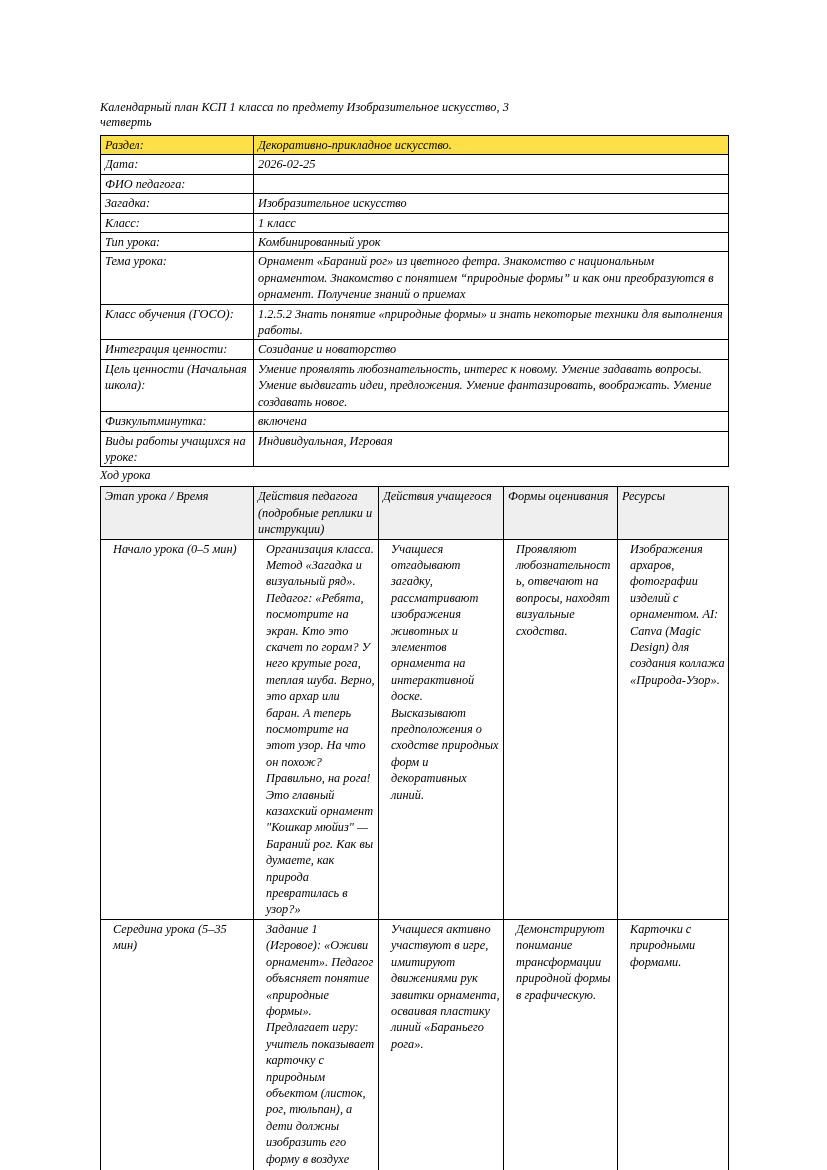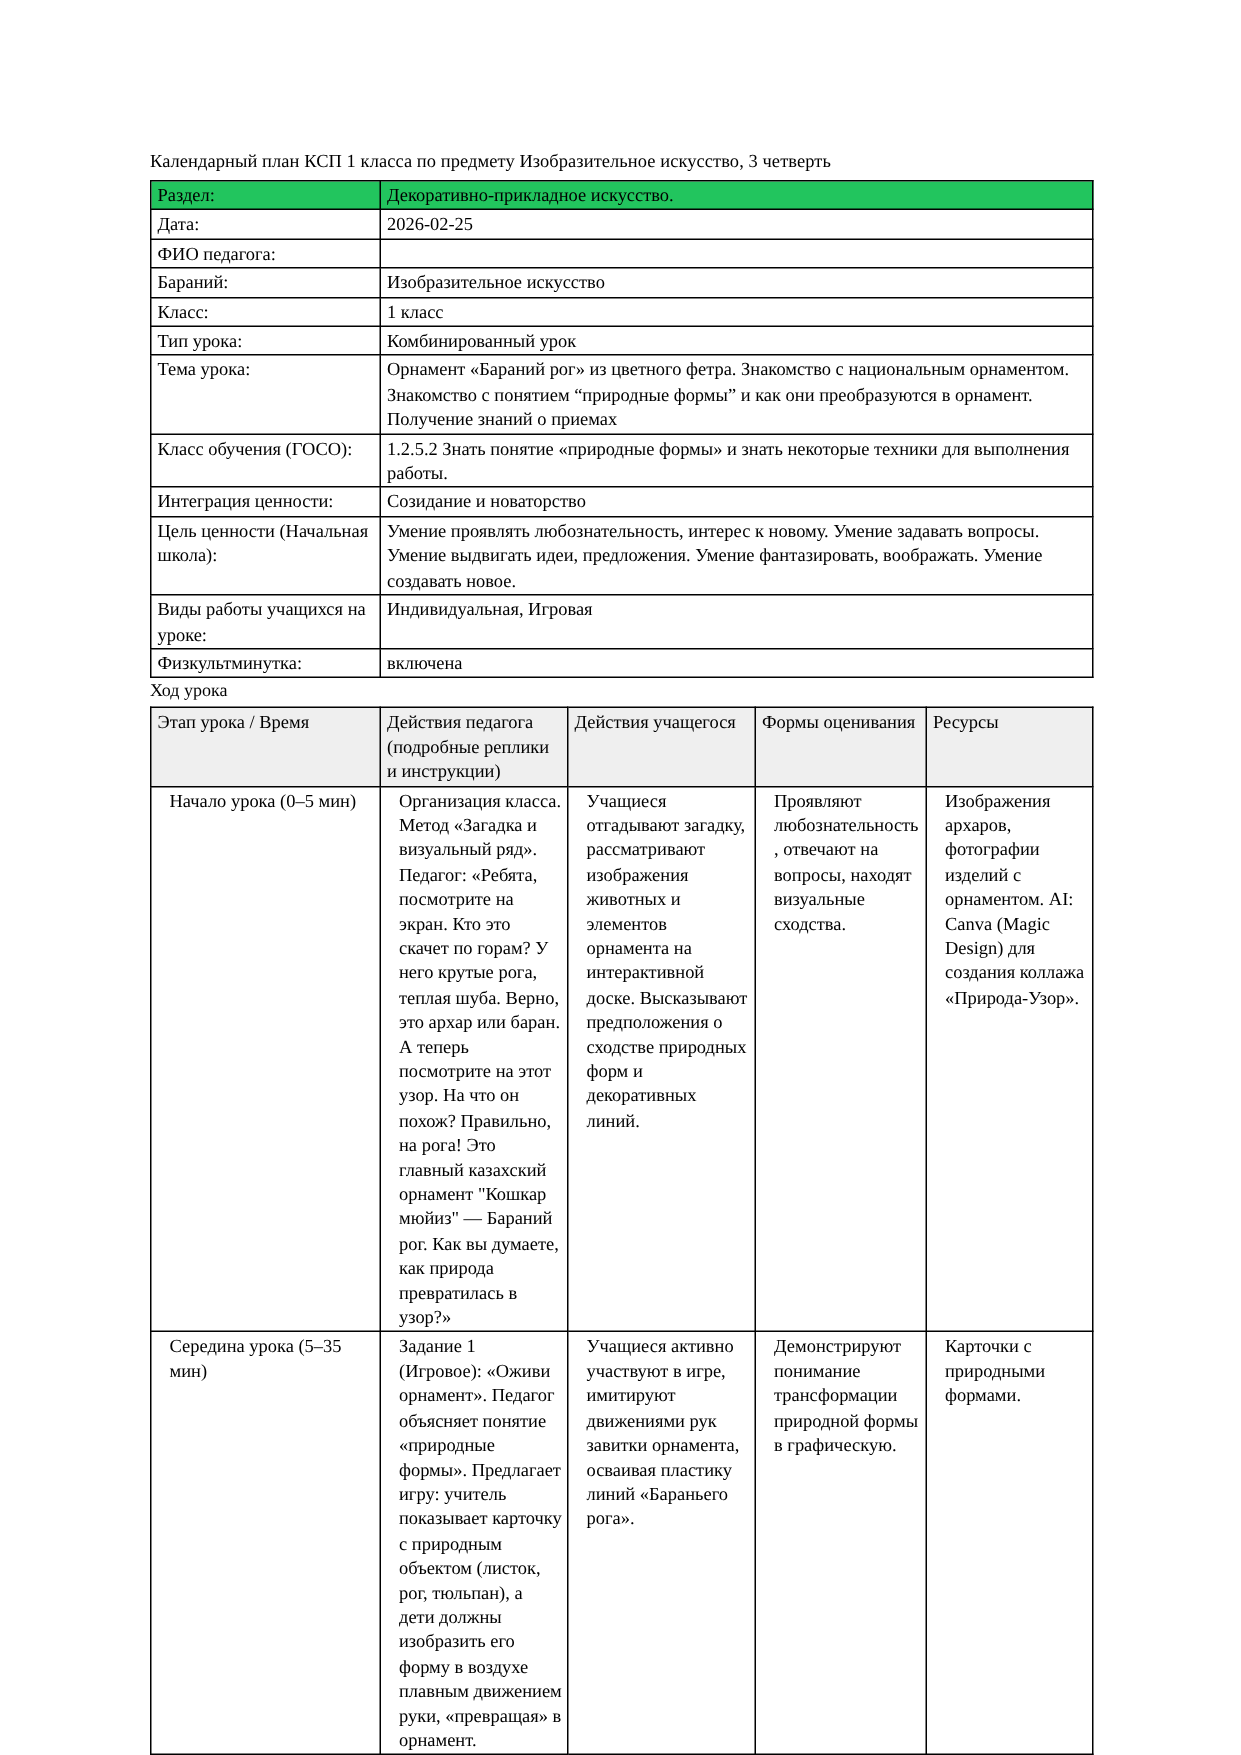--- a/index.html
+++ b/index.html
@@ -14,20 +14,21 @@
     color: #000000;
     overflow: hidden;
   }
   .page {
     position: relative;
     width: 659px;
     height: 1170px;
     background: #ffffff;
     box-sizing: border-box;
     padding: 100px 99px 0 100px;
+    font-style: italic;
   }
   .doc-title {
     font-size: 12.3px;
     line-height: 15px;
     margin: 0 0 5px 0;
     letter-spacing: 0.05px;
   }
   .section-label {
     font-size: 12px;
     line-height: 15px;
@@ -46,21 +47,21 @@
     vertical-align: top;
     text-align: left;
     font-weight: normal;
     word-wrap: break-word;
     overflow-wrap: break-word;
     hyphens: none;
   }
   
   .info-table col.c1 { width: 153px; }
   .info-table col.c2 { width: 475px; }
-  .info-table tr.shaded > td { background: #22c55e; }
+  .info-table tr.shaded > td { background: #fde047; }
   .info-table td.label { white-space: normal; }
 
   
   .plan-table col.p1 { width: 153px; }
   .plan-table col.p2 { width: 125px; }
   .plan-table col.p3 { width: 125px; }
   .plan-table col.p4 { width: 114px; }
   .plan-table col.p5 { width: 111px; }
   .plan-table thead td { background: #efefef; }
   .plan-table thead tr { height: 44px; }
@@ -85,21 +86,21 @@
         </tr>
         <tr>
           <td class="label">Дата:</td>
           <td>2026-02-25</td>
         </tr>
         <tr>
           <td class="label">ФИО педагога:</td>
           <td></td>
         </tr>
         <tr>
-          <td class="label">Бараний:</td>
+          <td class="label">Загадка:</td>
           <td>Изобразительное искусство</td>
         </tr>
         <tr>
           <td class="label">Класс:</td>
           <td>1 класс</td>
         </tr>
         <tr>
           <td class="label">Тип урока:</td>
           <td>Комбинированный урок</td>
         </tr>
@@ -113,26 +114,26 @@
         </tr>
         <tr>
           <td class="label">Интеграция ценности:</td>
           <td>Созидание и новаторство</td>
         </tr>
         <tr>
           <td class="label">Цель ценности (Начальная школа):</td>
           <td>Умение проявлять любознательность, интерес к новому. Умение задавать вопросы. Умение выдвигать идеи, предложения. Умение фантазировать, воображать. Умение создавать новое.</td>
         </tr>
         <tr>
+          <td class="label">Физкультминутка:</td>
+          <td>включена</td>
+        </tr>
+        <tr>
           <td class="label">Виды работы учащихся на уроке:</td>
           <td>Индивидуальная, Игровая</td>
-        </tr>
-        <tr>
-          <td class="label">Физкультминутка:</td>
-          <td>включена</td>
         </tr>
       </tbody>
   </table>
 
   <p class="section-label">Ход урока</p>
 
   <table class="grid plan-table">
     <colgroup>
         <col class="p1">
         <col class="p2">

